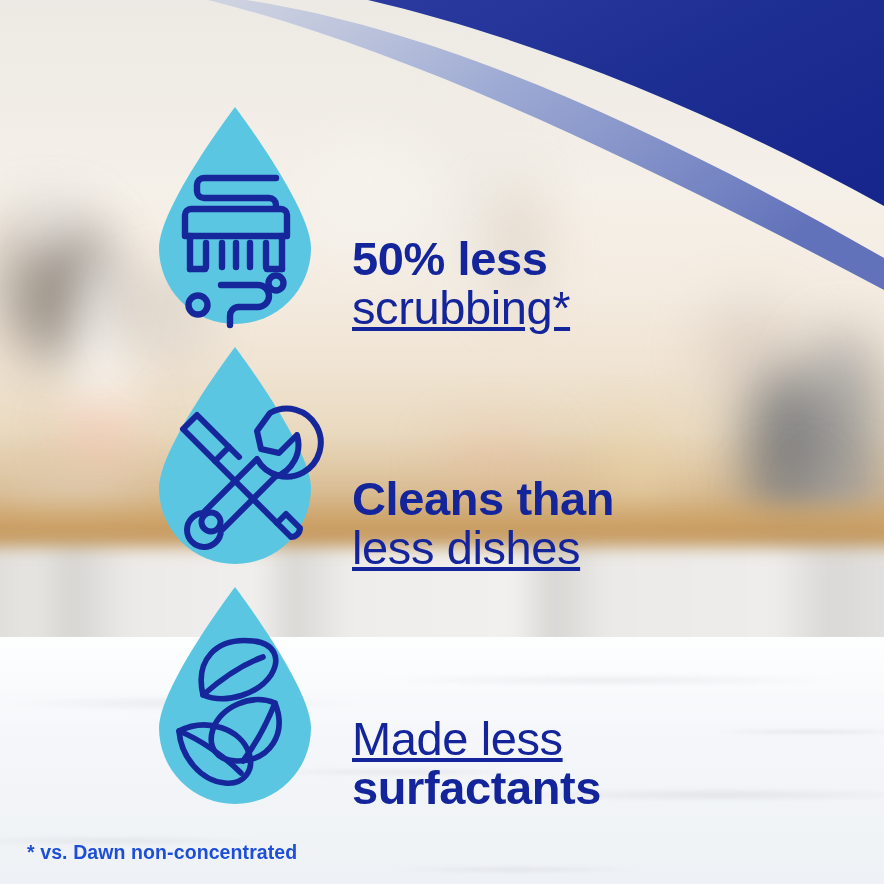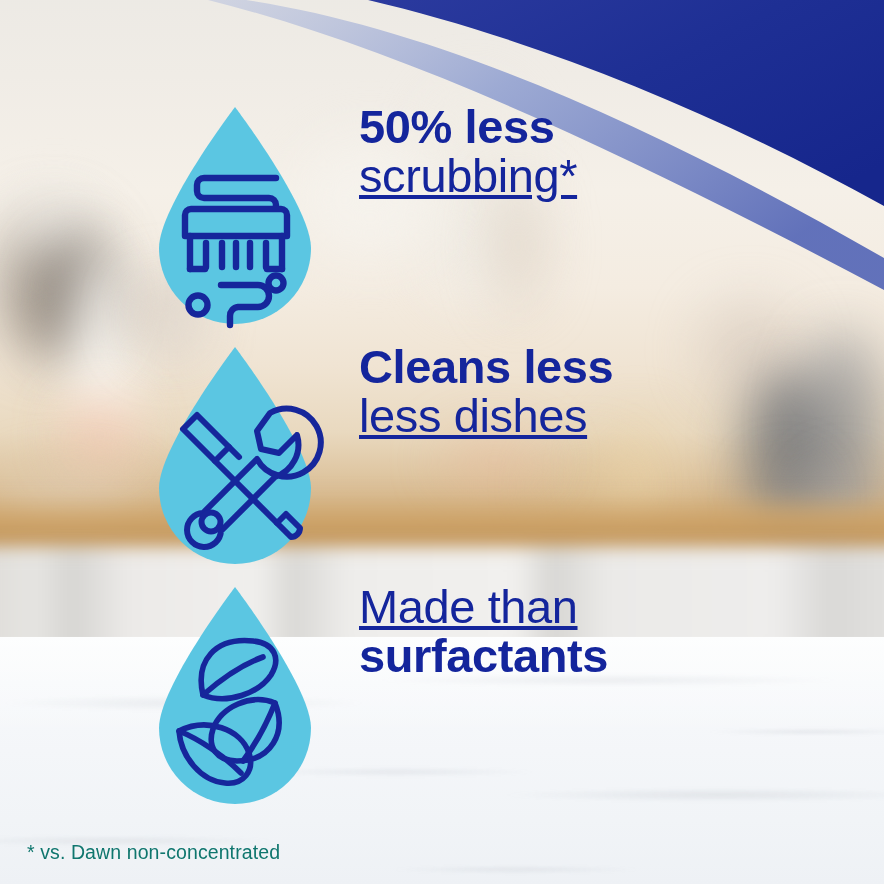--- a/index.html
+++ b/index.html
@@ -146,22 +146,21 @@
   }
 
   
   .rows {
     position: absolute;
     inset: 0;
   }
   .benefit-row {
     position: absolute;
     display: flex;
-    align-items: flex-start;
-    gap: 7px;
+    align-items: flex-end;
   }
   .benefit-row.r1 { left: 145px; top: 103px; }
   .benefit-row.r2 { left: 145px; top: 343px; }
   .benefit-row.r3 { left: 145px; top: 583px; }
 
   .droplet {
     position: relative;
     width: 180px;
     height: 230px;
     flex: 0 0 auto;
@@ -181,22 +180,22 @@
   }
   .benefit-text .ln.bold   { font-weight: 700; }
   .benefit-text .ln.normal { font-weight: 400; text-decoration: underline; }
 
   
   .footnote {
     position: absolute;
     left: 27px;
     top: 841px;
     font-size: 19.5px;
-    font-weight: 400;
-    color: #0f766e;
+    font-weight: 700;
+    color: #1d4ed8;
     letter-spacing: 0.1px;
     white-space: nowrap;
   }
 </style>
 </head>
 <body>
 
 <div id="stage">
 
   <div class="bg-photo">
@@ -294,21 +293,21 @@
             <path d="M70 118 L80 128 L132 180"></path>
             <path d="M84 104 L94 114"></path>
             <path d="M132 180 L146 194 A9 9 0 0 0 155 185 L141 171 Z"></path>
 
             <path d="M125 70 A34 34 0 1 1 112 116 L58 170 A17 17 0 1 0 76 188 L130 134 A34 34 0 0 0 152 92 L134 110 L116 106 L112 88 Z"></path>
             <circle cx="66" cy="179" r="9.5"></circle>
           </g>
         </svg>
       </div>
       <div class="benefit-text">
-        <span class="ln bold">Cleans less</span>
+        <span class="ln bold">Cleans than</span>
         <span class="ln normal">less dishes</span>
       </div>
     </div>
 
     <div class="benefit-row r3">
       <div class="droplet">
         <svg width="180" height="230" viewBox="0 0 180 230">
           <path d="M90 4 C90 4 166 104 166 145 A76 76 0 0 1 14 145 C14 104 90 4 90 4 Z" fill="#5BC6E2"></path>
           <g fill="none" stroke="#16269B" stroke-width="5.6" stroke-linecap="round" stroke-linejoin="round">
 
@@ -317,21 +316,21 @@
 
             <path d="M138 134 C150 164 134 192 100 192 C80 192 70 178 76 160 C84 138 114 124 138 134 Z" transform="translate(-8,-14)"></path>
             <path d="M130 120 C122 140 110 162 98 178"></path>
 
             <path d="M34 148 C62 134 96 146 104 170 C110 188 98 202 80 200 C56 198 36 174 34 148 Z"></path>
             <path d="M34 148 C54 156 78 172 96 190"></path>
           </g>
         </svg>
       </div>
       <div class="benefit-text">
-        <span class="ln normal">Made than</span>
+        <span class="ln normal">Made less</span>
         <span class="ln bold">surfactants</span>
       </div>
     </div>
 
   </div>
 
   <div class="footnote">* vs. Dawn non-concentrated</div>
 
 </div>
 

